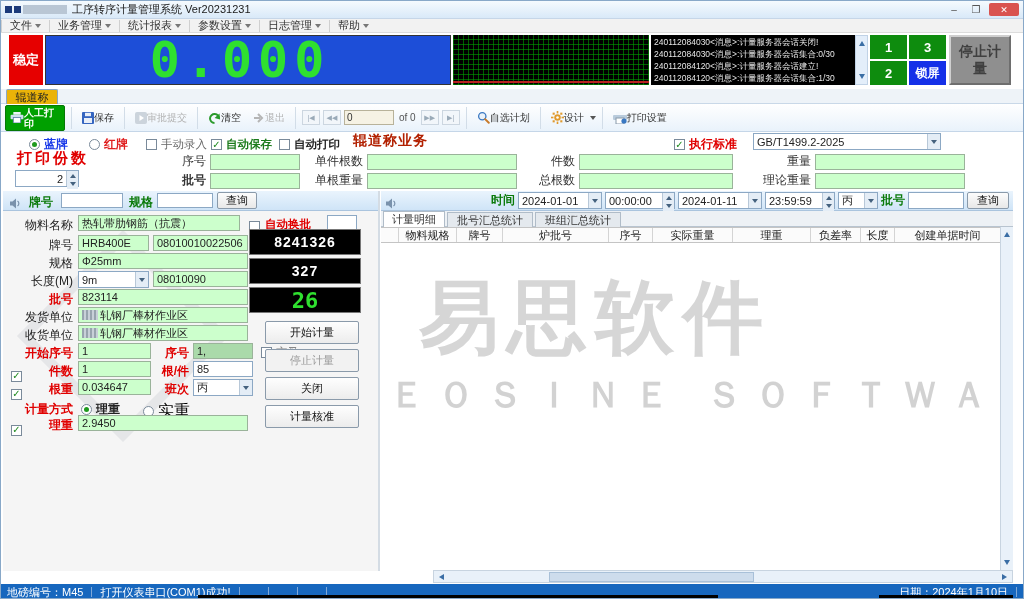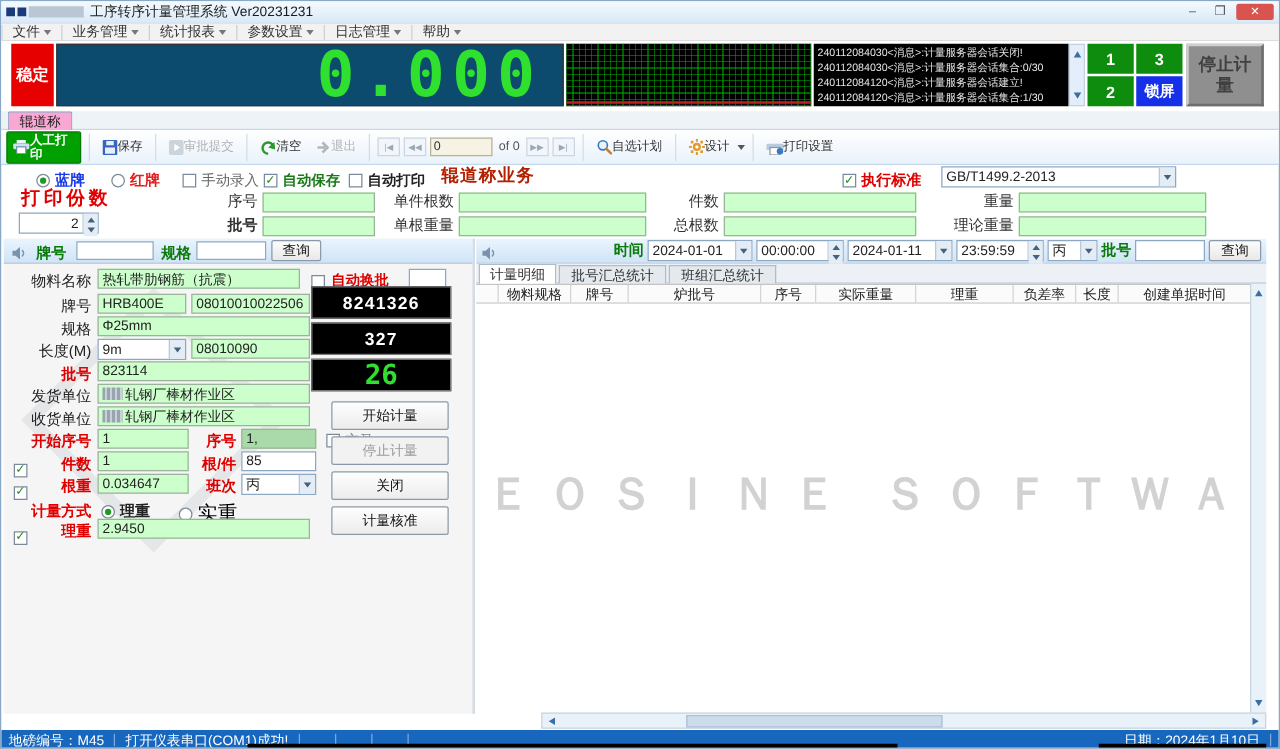--- a/index.html
+++ b/index.html
@@ -13,38 +13,38 @@
   .b3{width:44px;height:9px;background:#b9c6d4;margin-right:5px}
   .wbtns{margin-left:auto;display:flex;align-items:center;gap:4px}
   .wmin,.wmax{width:18px;height:13px;display:flex;align-items:center;justify-content:center;color:#555;font-size:10px}
   .wclose{width:30px;height:13px;background:#d9534f;border-radius:2px;color:#fff;font-size:9px;font-weight:bold;display:flex;align-items:center;justify-content:center}
   .menubar{position:absolute;left:0;top:18px;width:100%;height:14px;background:#f2f2f2;border-bottom:1px solid #dcdcdc;display:flex;align-items:center;font-size:11px;color:#333}
   .mitem{padding:0 8px;border-left:1px solid #d0d0d0;display:flex;align-items:center;gap:3px;height:12px}
   .mcaret{width:0;height:0;border:3px solid transparent;border-top:4px solid #777;margin-top:3px}
   
   .band{position:absolute;left:0;top:32px;width:100%;height:56px;background:#fff}
   .stable{position:absolute;left:8px;top:2px;width:34px;height:50px;background:#e60000;color:#fff;font-weight:bold;font-size:13px;display:flex;align-items:center;justify-content:center}
-  .weight{position:absolute;left:44px;top:2px;width:406px;height:50px;background:#0c4a6e;border:1px solid #333;text-align:right;padding-right:16px}
+  .weight{position:absolute;left:44px;top:2px;width:406px;height:50px;background:#1d4ed8;border:1px solid #333;text-align:center;padding-right:16px}
   .seg{font-family:"DejaVu Sans Mono",monospace;font-weight:bold;color:#2fe02f}
   .weight .seg{font-size:50px;line-height:48px;letter-spacing:6px}
   .gridpanel{position:absolute;left:452px;top:2px;width:196px;height:50px;background:#000;
     background-image:repeating-linear-gradient(0deg,rgba(0,170,0,.55) 0 1px,transparent 1px 5px),
                      repeating-linear-gradient(90deg,rgba(0,170,0,.55) 0 1px,transparent 1px 5px)}
   .gridpanel::after{content:"";position:absolute;left:0;bottom:2px;width:100%;height:2px;background:#bb2222}
   .msglog{position:absolute;left:650px;top:2px;width:204px;height:50px;background:#000;color:#e6e6e6;font-size:8.5px;line-height:12px;padding:1px 3px;overflow:hidden;white-space:nowrap}
   .logscroll{position:absolute;left:854px;top:2px;width:13px;height:50px;background:#e3eefa;border:1px solid #c0d2e6;display:flex;flex-direction:column;justify-content:space-between;align-items:center;padding:2px 0}
   .sa{width:0;height:0;border:3px solid transparent}
   .sa.up{border-bottom:5px solid #3a6ea5}
   .sa.dn{border-top:5px solid #3a6ea5}
   .cnt{position:absolute;width:37px;height:24px;background:#0e8c0e;color:#fff;font-weight:bold;font-size:13px;display:flex;align-items:center;justify-content:center}
   .lock{background:#1530e8;font-size:12px}
   .stopbtn{position:absolute;left:948px;top:2px;width:62px;height:50px;background:#8f8f8f;border:2px solid;border-color:#cfcfcf #6e6e6e #6e6e6e #cfcfcf;color:#404040;font-weight:bold;font-size:14px;display:flex;align-items:center;justify-content:center;text-align:center;line-height:17px;padding:0 8px}
   
   .tabstrip{position:absolute;left:0;top:88px;width:100%;height:15px;background:#eef3f8;border-bottom:1px solid #c9d8e8}
-  .maintab{position:absolute;left:5px;top:0;width:52px;height:15px;background:#f9a8d4;border:1px solid #8aa8c8;border-bottom:none;border-radius:2px 2px 0 0;font-size:11px;color:#222;display:flex;align-items:center;justify-content:center}
+  .maintab{position:absolute;left:5px;top:0;width:52px;height:15px;background:#eab308;border:1px solid #8aa8c8;border-bottom:none;border-radius:2px 2px 0 0;font-size:11px;color:#222;display:flex;align-items:center;justify-content:center}
   .toolbar{position:absolute;left:0;top:103px;width:100%;height:28px;background:linear-gradient(#ffffff,#e9f2fb);border-bottom:1px solid #c5d6e8;display:flex;align-items:center;padding:0 4px;gap:3px}
   .tbi{display:flex;flex-direction:row;align-items:center;justify-content:center;height:26px;padding:0 4px;font-size:10px;color:#333;border-radius:2px;line-height:11px}
   .tbi .ic{height:13px;display:flex;align-items:center;justify-content:center}
   .mprint{background:#00a000;border:1px solid #067806;color:#fff;font-weight:bold;width:60px}
   .dis{color:#b2b2b2}
   .sep{width:1px;height:22px;background:#d2dde8;margin:0 3px}
   .nvb{height:15px;min-width:18px;font-size:7px;color:#9aaab8;background:#f2f6fa;border:1px solid #ccd6e0;display:flex;align-items:center;justify-content:center}
   .nvin{width:50px;height:15px;background:#f6f2e4;border:1px solid #b8b29a;font-size:10px;padding:0 2px;color:#333}
   .ofl{font-size:10px;color:#555;margin:0 2px}
   .dcaret{width:0;height:0;border:3px solid transparent;border-top:4px solid #555;margin-left:2px;margin-top:4px}
@@ -298,21 +298,21 @@
   <span class="abs" style="left:278px;top:136px;display:flex;gap:4px;align-items:center">
     <i class="cb"></i>
     <span style="color:#222;font-weight:bold;font-size:11.5px">自动打印</span>
   </span>
   <span class="abs" style="left:352px;top:131px;font-size:14px;font-weight:bold;color:#b22000;letter-spacing:1px">辊道称业务</span>
   <span class="abs" style="left:673px;top:135px;display:flex;gap:4px;align-items:center">
     <i class="cb on"></i>
     <span class="rlbl">执行标准</span>
   </span>
   <div class="combo abs" style="left:752px;top:132px;width:188px">
-    <span class="val">GB/T1499.2-2013</span>
+    <span class="val">GB/T1499.2-2025</span>
     <span class="dd"></span>
   </div>
 
   <div class="copies">打印份数</div>
   <div class="spin spinbox">
     <span class="val" style="text-align:right;padding-right:3px">2</span>
     <span class="ud">
         <i class="u"></i>
         <i class="d"></i>
       </span>
@@ -507,20 +507,21 @@
       <span class="th" style="width:106px">炉批号</span>
       <span class="th" style="width:44px">序号</span>
       <span class="th" style="width:80px">实际重量</span>
       <span class="th" style="width:78px">理重</span>
       <span class="th" style="width:50px">负差率</span>
       <span class="th" style="width:34px">长度</span>
       <span class="th" style="flex:1;border-right:none">创建单据时间</span>
     </div>
 
     <div class="tbody">
+      <div class="wm-cn">易思软件</div>
       <div class="wm-en">ＥＯＳＩＮＥ ＳＯＦＴＷＡＲＥ</div>
     </div>
 
     <div class="vscroll">
       <i class="sa up"></i>
       <i class="sa dn"></i>
     </div>
   </div>
 
   <div class="hscroll">

